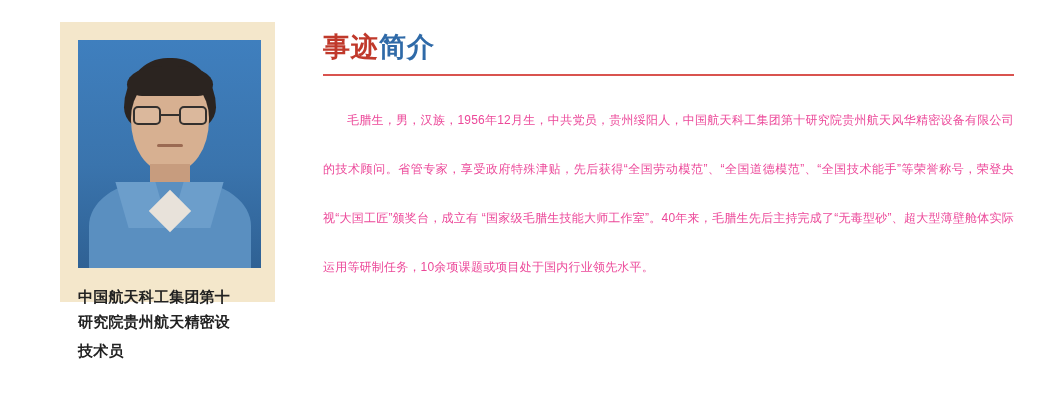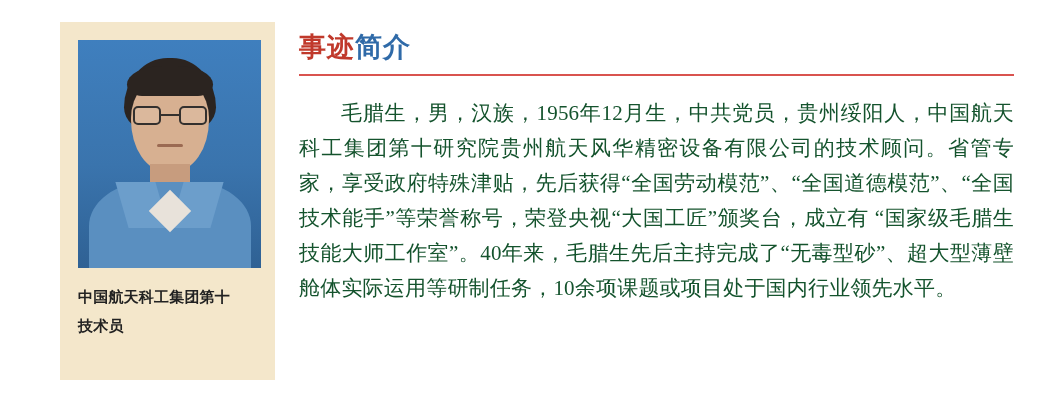--- a/index.html
+++ b/index.html
@@ -22,21 +22,21 @@
     padding: 22px 30px 0 60px;
   }
 
   
   .profile-card {
     width: 215px;
     flex: 0 0 215px;
     background: #f4e7cb;
     padding: 18px 14px 20px 18px;
     box-sizing: border-box;
-    height: 358px;
+    height: 280px;
   }
   .portrait {
     width: 183px;
     height: 228px;
     background: linear-gradient(180deg, #3f7fbe 0%, #3a74ad 55%, #2f6194 100%);
     position: relative;
     overflow: hidden;
     border: 0;
   }
   
@@ -161,44 +161,43 @@
     font-weight: bold;
     letter-spacing: 0.2px;
   }
   .profile-text .role {
     margin-top: 4px;
   }
 
   
   .content {
     flex: 1 1 auto;
-    padding-left: 24px;
-    box-sizing: border-box;
-    font-family: Liberation Serif, serif;
+    padding-left: 48px;
+    box-sizing: border-box;
   }
   .section-title {
     font-size: 27px;
     font-weight: bold;
     letter-spacing: 1px;
     margin: 8px 0 0 0;
     line-height: 34px;
   }
   .section-title .t1 { color: #c0392b; }
   .section-title .t2 { color: #2f6aa8; }
   .title-rule {
     margin-top: 10px;
     width: 100%;
     height: 2px;
     background: #d9534f;
   }
   .body-text {
     margin-top: 20px;
-    font-size: 21px;
-    line-height: 35px;
-    color: #14532d;
+    font-size: 12px;
+    line-height: 49px;
+    color: #ec4899;
     text-align: justify;
     text-indent: 2em;
     letter-spacing: 0.2px;
   }
 </style>
 </head>
 <body>
 
 <div class="page">
 
@@ -215,20 +214,21 @@
       <div class="mouth"></div>
       <div class="neck"></div>
       <div class="body"></div>
       <div class="collar-l"></div>
       <div class="collar-r"></div>
       <div class="shirt-v"></div>
     </div>
 
     <div class="profile-text">
       <div>中国航天科工集团第十</div>
+      <div>研究院贵州航天精密设</div>
       <div class="role">技术员</div>
     </div>
   </div>
 
   <div class="content">
     <h1 class="section-title">
       <span class="t1">事迹</span><span class="t2">简介</span>
     </h1>
     <div class="title-rule"></div>
     <p class="body-text">毛腊生，男，汉族，1956年12月生，中共党员，贵州绥阳人，中国航天科工集团第十研究院贵州航天风华精密设备有限公司的技术顾问。省管专家，享受政府特殊津贴，先后获得“全国劳动模范”、“全国道德模范”、“全国技术能手”等荣誉称号，荣登央视“大国工匠”颁奖台，成立有 “国家级毛腊生技能大师工作室”。40年来，毛腊生先后主持完成了“无毒型砂”、超大型薄壁舱体实际运用等研制任务，10余项课题或项目处于国内行业领先水平。</p>

